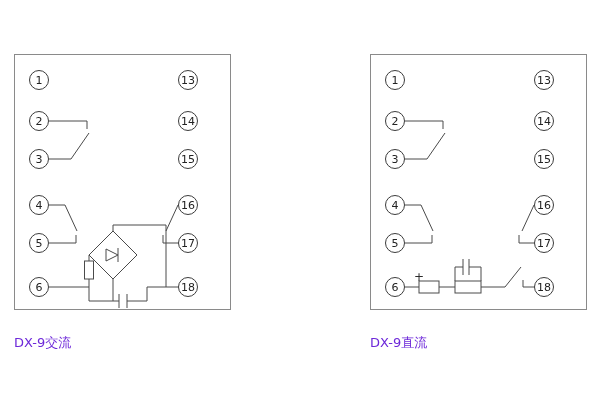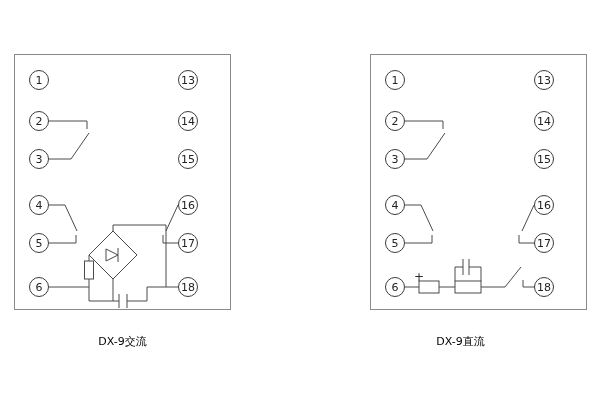--- a/index.html
+++ b/index.html
@@ -20,25 +20,25 @@
   .circuit text{fill:#2a2a2a;font-size:12px;font-family:"DejaVu Sans",sans-serif;}
   .term{
     position:absolute;width:20px;height:20px;border:1px solid #3c3c3c;border-radius:50%;
     box-sizing:border-box;display:flex;align-items:center;justify-content:center;
     font-size:11px;color:#222;background:#fff;
   }
   .col-l{left:14px}.col-r{left:163px}
   .row-0{top:15px}.row-1{top:56px}.row-2{top:94px}
   .row-3{top:140px}.row-4{top:178px}.row-5{top:222px}
   .caption{
-    position:absolute;top:334px;width:217px;text-align:center;
-    font-size:11px;color:#000000;
+    position:absolute;top:334px;width:217px;
+    font-size:13px;color:#6d28d9;
   }
   .caption-ac{left:14px;}
-  .caption-dc{left:352px;}
+  .caption-dc{left:370px;}
 </style>
 </head>
 <body>
 
 <div class="box box-ac">
   <svg class="circuit" width="215" height="254" viewBox="0 0 215 254">
     <path d="M34 66 H72 M72 66 V74"></path>
     <path d="M34 104 H56 M56 104 L74 78"></path>
     <path d="M34 150 H50 M50 150 L62 176"></path>
     <path d="M34 188 H61 M61 188 V180"></path>

